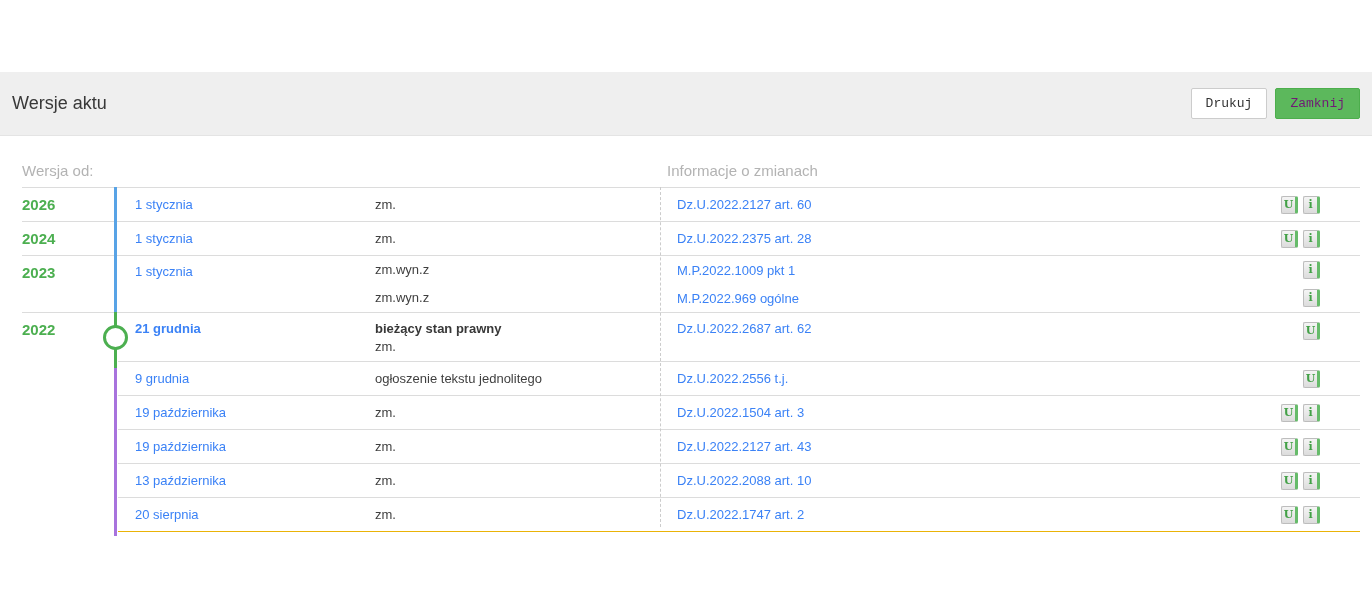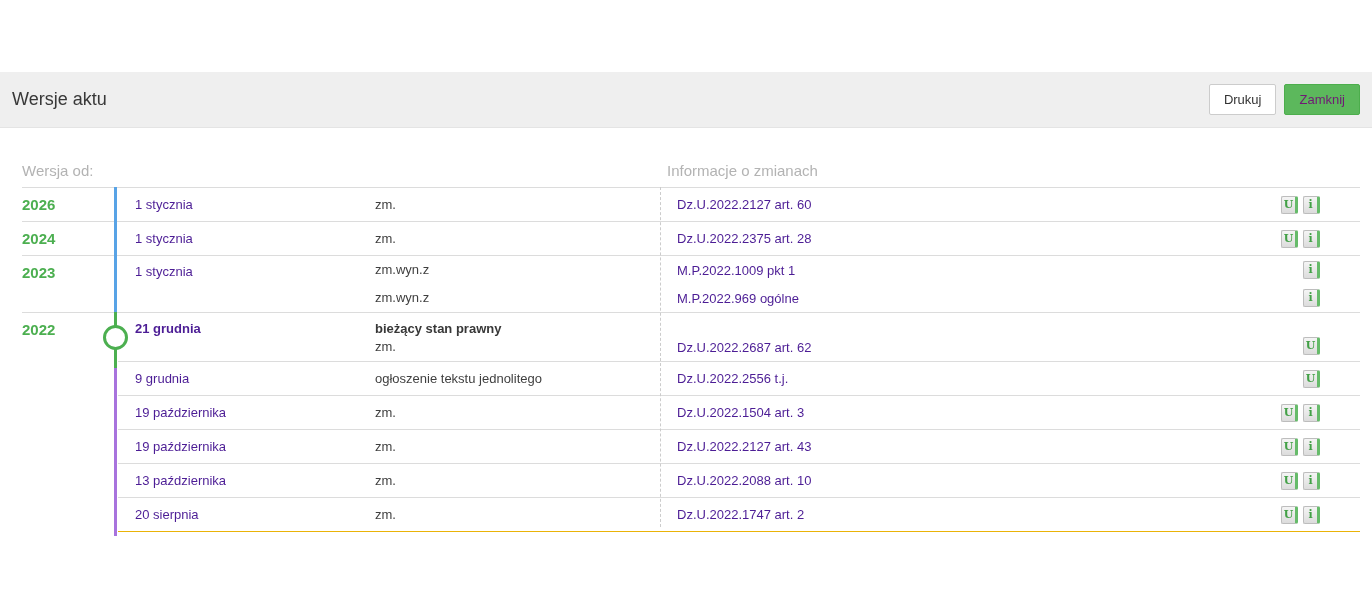--- a/index.html
+++ b/index.html
@@ -3,28 +3,28 @@
 <meta charset="utf-8">
 <style>
   html,body { margin:0; padding:0; }
   body {
     width:1372px; height:607px; position:relative; overflow:hidden;
     background:#ffffff; color:#3f3f3f;
     font-family:"Liberation Sans","DejaVu Sans",sans-serif; font-size:13px;
   }
   
   .topbar {
-    position:absolute; top:72px; left:0; right:0; height:56px;
+    position:absolute; top:72px; left:0; right:0; height:64px;
     background:#efefef; border-bottom:1px solid #e4e4e4;
     display:flex; align-items:center; box-sizing:border-box;
   }
   .title { margin-left:12px; font-size:18px; color:#383838; }
   .btns { margin-left:auto; margin-right:12px; display:flex; gap:8px; }
   .btn { height:31px; padding:0 14px; font-size:13px; border-radius:2px; cursor:pointer;
-         font-family:Liberation Sans, sans-serif; }
+         font-family:Liberation Mono, monospace; }
   .btn-print { background:#ffffff; border:1px solid #cccccc; color:#333333; }
   .btn-close { background:#5cb85c; border:1px solid #4cae4c; color:#701a75; }
   
   .content { position:absolute; top:140px; left:0; right:0; }
   .col-headers { position:relative; height:47px; }
   .col-hdr { position:absolute; top:22px; font-size:15px; color:#b3b3b3; }
   .col-hdr.left  { left:22px; }
   .col-hdr.right { left:667px; }
   
   .table { position:relative; }
@@ -32,26 +32,26 @@
   .year-cell { width:96px; box-sizing:border-box; padding-top:8px; }
   .year { font-size:15px; font-weight:bold; color:#4caf50; }
   .entries { flex:1; display:flex; flex-direction:column; }
   .group:last-child .entries { border-bottom:1px solid #eab308; }
   .entry { display:flex; }
   .entry + .entry { border-top:1px solid #dcdcdc; }
   .date-cell { width:240px; box-sizing:border-box; padding-left:17px;
                display:flex; align-items:center; min-height:33px; }
   .entry.multi .date-cell, .entry.status .date-cell {
     align-items:flex-start; padding-top:8px; min-height:0; }
-  a { text-decoration:none; color:#4c1d95; font-size:13px; }
+  a { text-decoration:none; color:#3b82f6; font-size:13px; }
   .date-link.bold { font-weight:bold; }
   .changes { flex:1; display:flex; flex-direction:column; }
   .change-row { display:flex; align-items:center; min-height:33px; }
   .changes .change-row:not(:only-child) { min-height:28px; }
-  .change-row.status-row { align-items:flex-end; padding:8px 0 6px; min-height:0; }
+  .change-row.status-row { align-items:flex-start; padding:8px 0 6px; min-height:0; }
   .type-cell { width:319px; box-sizing:border-box; padding-left:17px;
                font-size:13px; color:#3f3f3f; line-height:16px; }
   .status-line { font-weight:bold; color:#383838; margin-bottom:2px; }
   .ref-cell { flex:1; display:flex; align-items:center; }
   .change-row.status-row .ref-cell { align-items:flex-start; }
   .icons-cell { display:flex; justify-content:flex-end; align-items:center;
                 gap:5px; width:80px; padding-right:40px; }
   .change-row.status-row .icons-cell { align-items:flex-start; padding-top:1px; }
   .icon-btn {
     width:13px; height:16px; box-sizing:content-box; padding:0;

